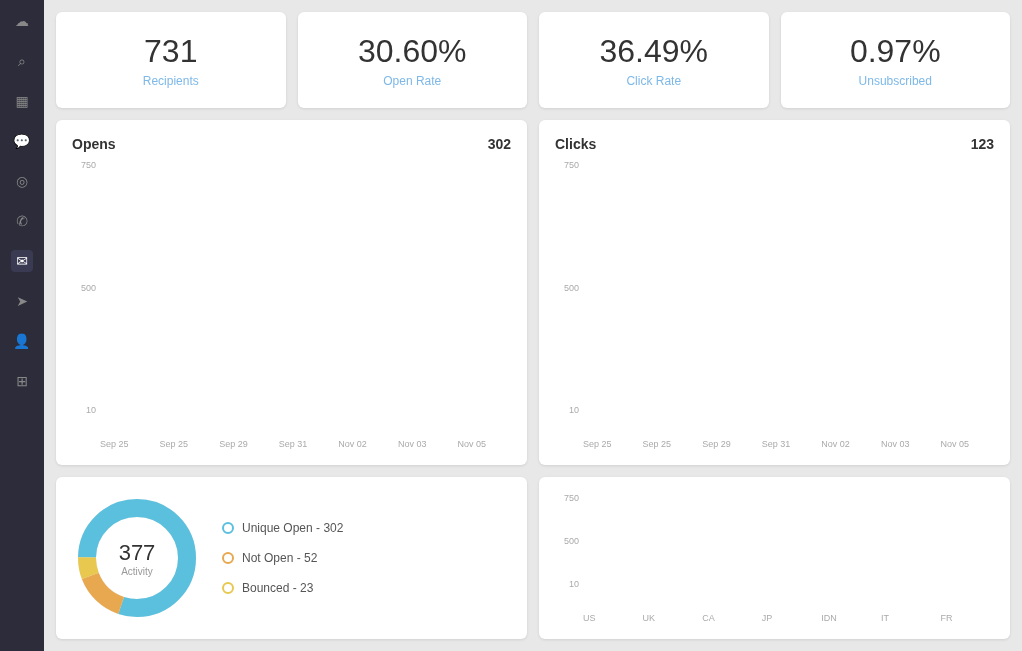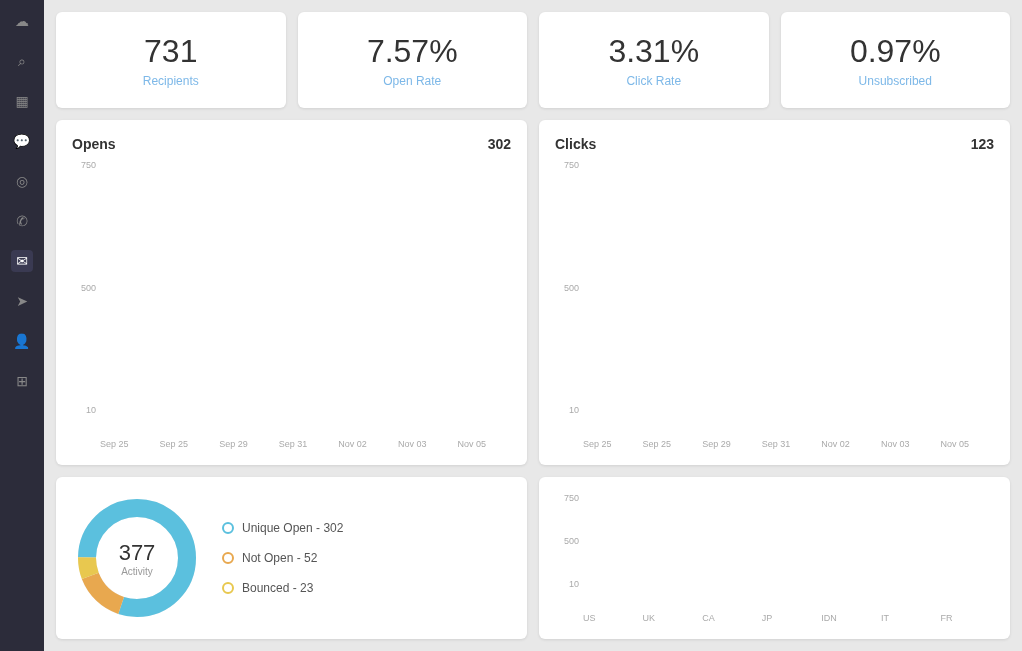--- a/index.html
+++ b/index.html
@@ -240,25 +240,25 @@
 </div>
 
 <div class="main-content">
 
   <div class="top-stats">
     <div class="stat-card">
       <div class="stat-value">731</div>
       <div class="stat-label">Recipients</div>
     </div>
     <div class="stat-card">
-      <div class="stat-value">7.57%</div>
+      <div class="stat-value">30.60%</div>
       <div class="stat-label">Open Rate</div>
     </div>
     <div class="stat-card">
-      <div class="stat-value">3.31%</div>
+      <div class="stat-value">36.49%</div>
       <div class="stat-label">Click Rate</div>
     </div>
     <div class="stat-card">
       <div class="stat-value">0.97%</div>
       <div class="stat-label">Unsubscribed</div>
     </div>
   </div>
 
   <div class="charts-row">
 

